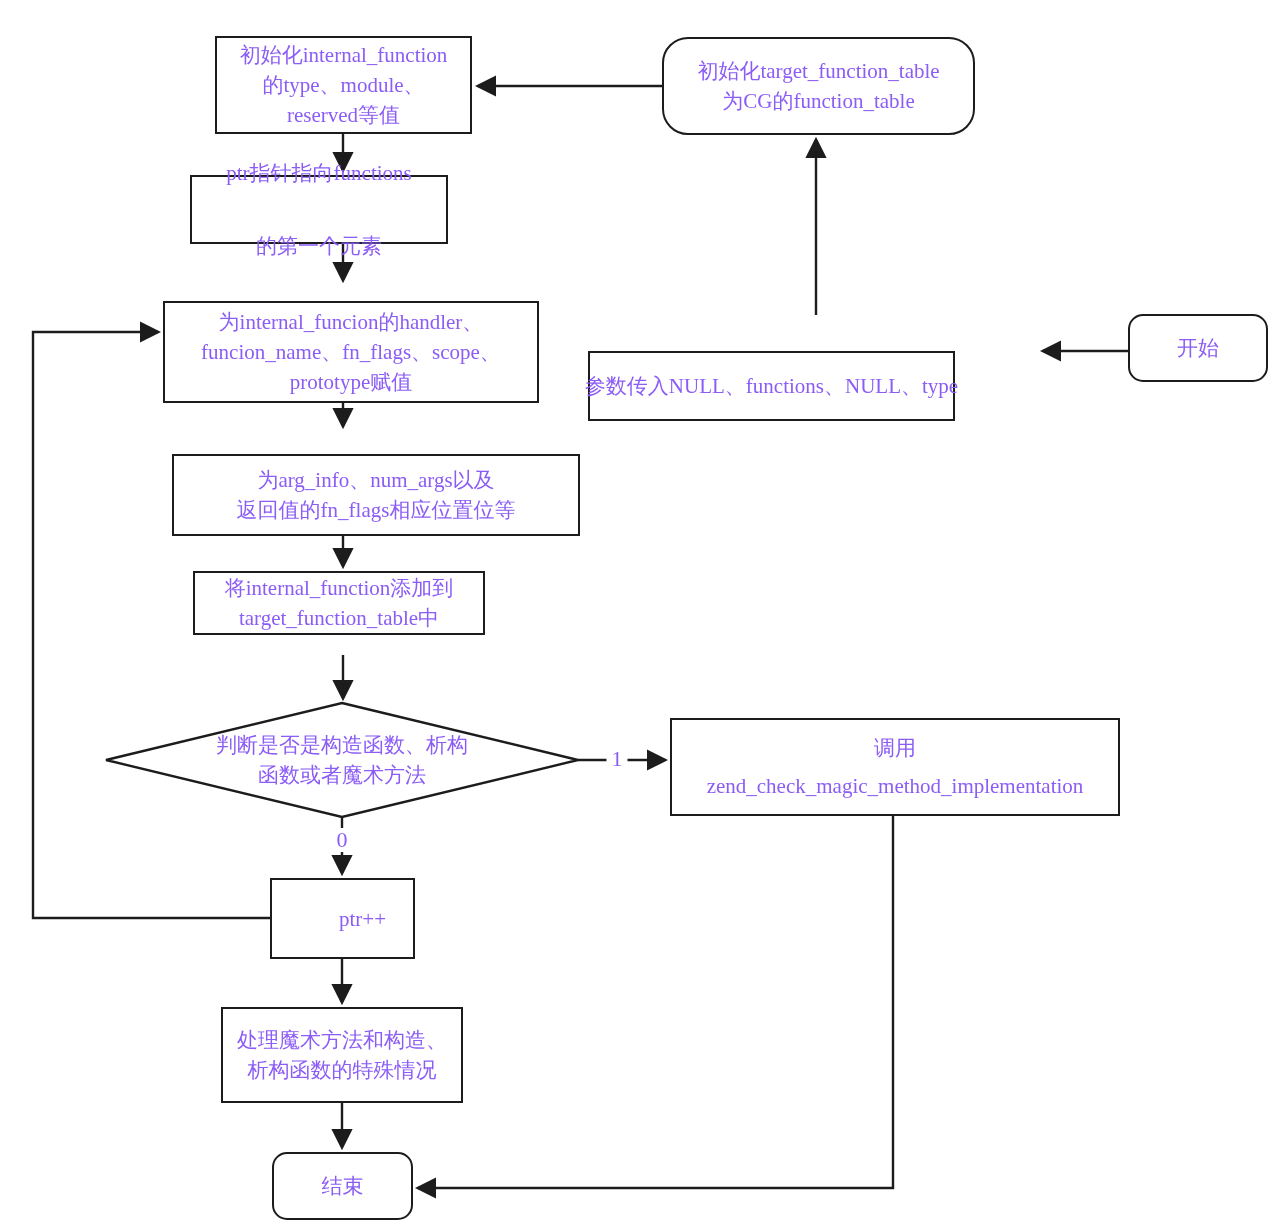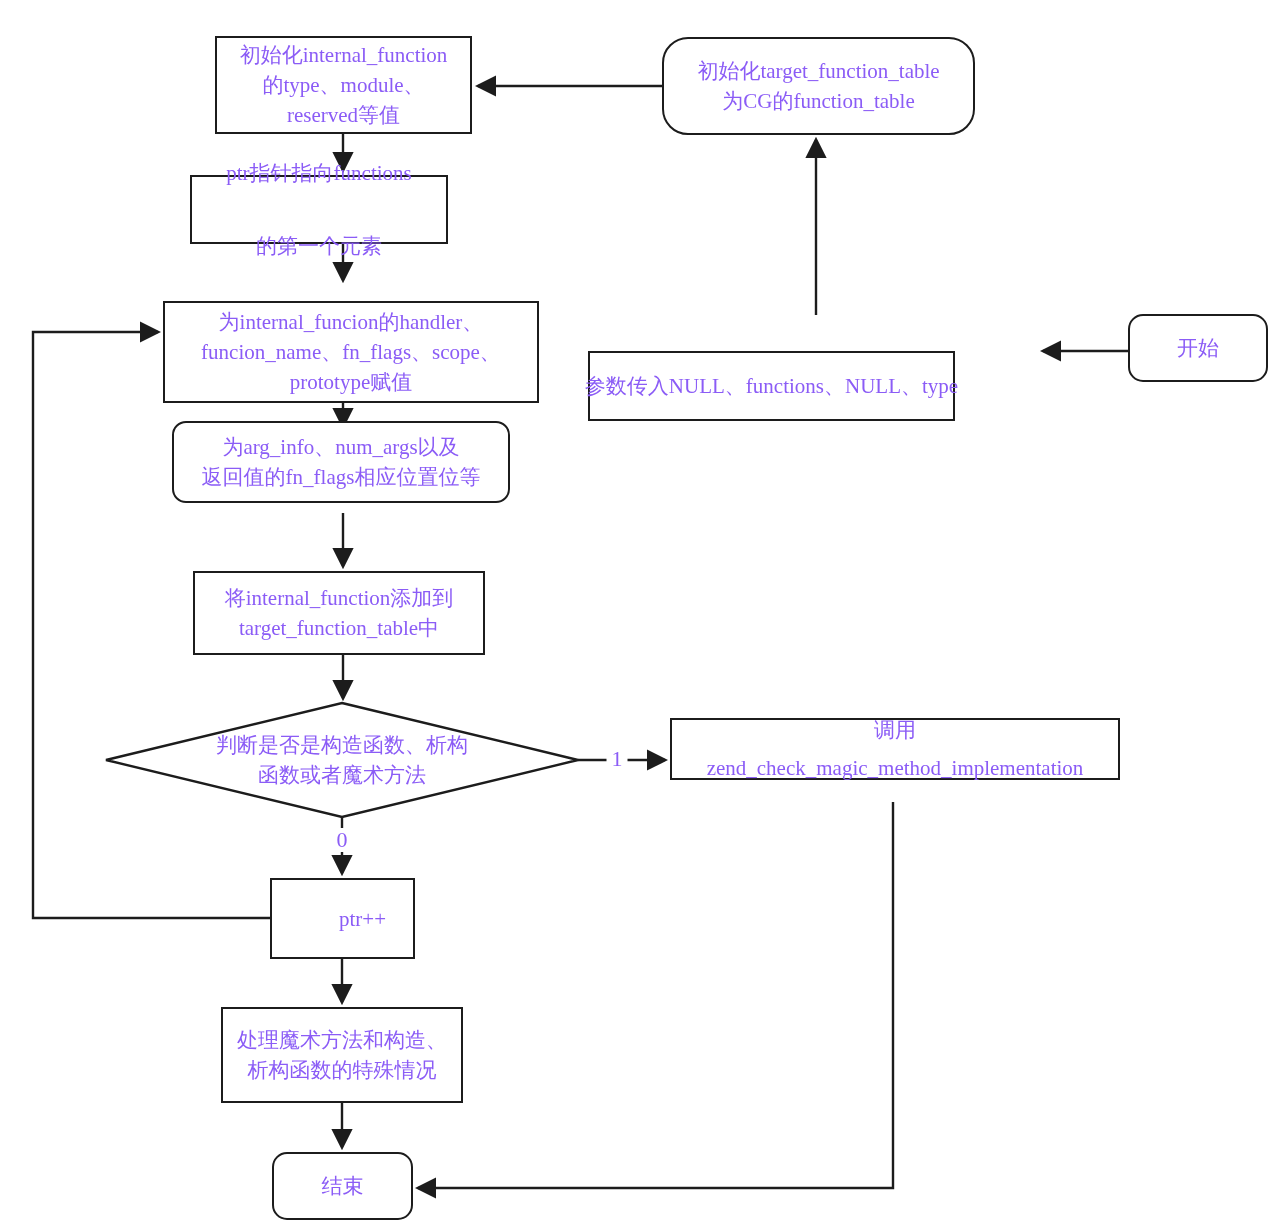--- a/index.html
+++ b/index.html
@@ -109,36 +109,36 @@
   </div>
 
   <div class="node" style="left:588px; top:316px; width:367px; height:70px;margin-top:35px;">
     <div class="ln">参数传入NULL、functions、NULL、type</div>
   </div>
 
   <div class="node rounded" style="left:1128px; top:314px; width:140px; height:68px;">
     <div class="ln">开始</div>
   </div>
 
-  <div class="node" style="left:172px; top:421px; width:338px; height:82px;border-radius:14px;">
+  <div class="node" style="left:172px; top:454px; width:408px; height:82px;">
     <div class="ln">为arg_info、num_args以及</div>
     <div class="ln">返回值的fn_flags相应位置位等</div>
   </div>
 
-  <div class="node" style="left:193px; top:571px; width:292px; height:84px;">
+  <div class="node" style="left:193px; top:571px; width:292px; height:64px;">
     <div class="ln">将internal_function添加到</div>
     <div class="ln">target_function_table中</div>
   </div>
 
   <div class="node no-border" style="left:150px; top:717px; width:384px; height:86px;">
     <div class="ln">判断是否是构造函数、析构</div>
     <div class="ln">函数或者魔术方法</div>
   </div>
 
-  <div class="node" style="left:670px; top:718px; width:450px; height:62px;gap:8px;">
+  <div class="node" style="left:670px; top:718px; width:450px; height:98px;gap:8px;">
     <div class="ln">调用</div>
     <div class="ln">zend_check_magic_method_implementation</div>
   </div>
 
   <div class="node" style="left:270px; top:878px; width:145px; height:81px;padding-left:40px;">
     <div class="ln">ptr++</div>
   </div>
 
   <div class="node" style="left:221px; top:1007px; width:242px; height:96px;">
     <div class="ln">处理魔术方法和构造、</div>

